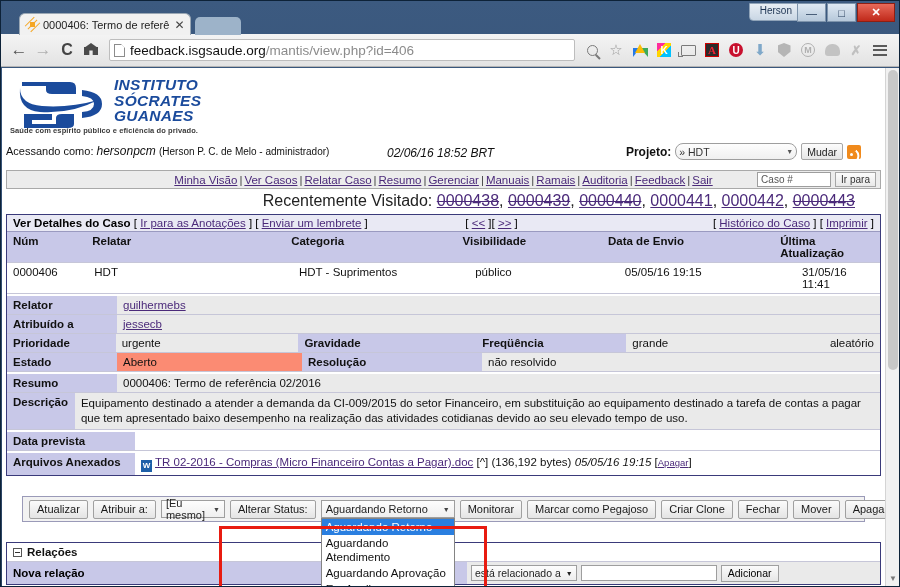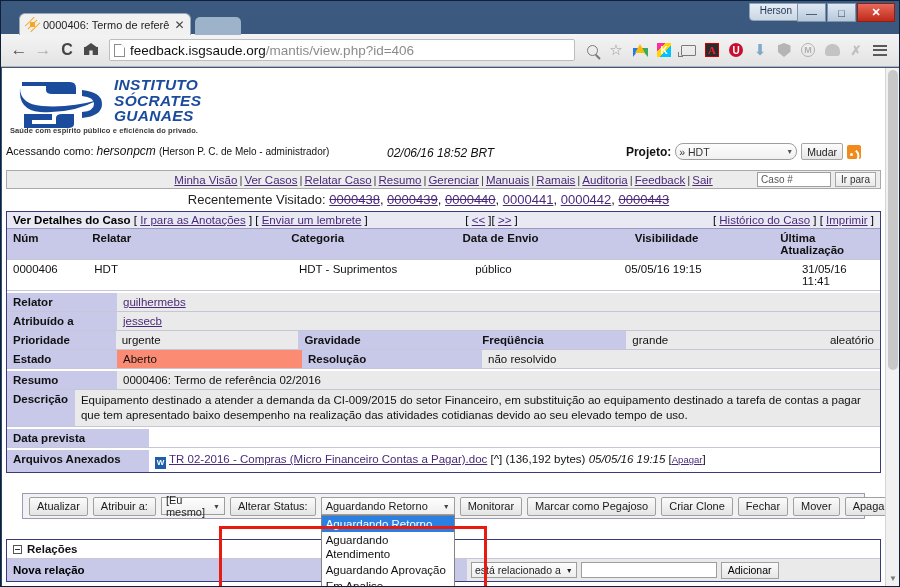--- a/index.html
+++ b/index.html
@@ -155,21 +155,21 @@
     height:19px; display:flex; align-items:center; position:relative; }
   #navlinks{ margin:0 auto; font-size:11.5px; }
   #navlinks a{ color:#4b2a7a; text-decoration:underline; }
   #navlinks span.sep{ color:#444; padding:0 2px; }
   #casebox{ position:absolute; right:4px; top:1px; display:flex; gap:4px; align-items:center; }
   .tinput{ height:15px; width:74px; border:1px solid #9e9e9e; background:#fff;
     font-size:10px; color:#555; padding:0 3px; display:flex; align-items:center; }
   .tbtn{ height:15px; border:1px solid #a6a6a6; background:linear-gradient(#fcfcfc,#e8e8e8);
     font-size:10px; padding:0 5px; display:flex; align-items:center; color:#333; }
 
-  #recent{ text-align:center; font-size:13px; color:#222; padding:3px 0 4px 0; margin-right:30px; }
+  #recent{ text-align:right; font-size:16px; color:#222; padding:3px 0 4px 0; margin-right:30px; }
   #recent a{ color:#4b2a7a; text-decoration:underline; }
   #recent a.visited{ text-decoration:line-through underline; }
 
   
   #maintbl{ margin:0 4px; border:1px solid #3a3a7a; border-width:1px; }
   .tr{ display:flex; border-bottom:1px solid #c6c6d8; }
   .tr:last-child{ border-bottom:none; }
   .cell{ padding:3px 6px; font-size:11.5px; color:#111; }
   .hdrow{ background:#c8c8e8; font-weight:bold; }
   .lbl-cell{ background:#c8c8e8; font-weight:bold; }
@@ -179,21 +179,21 @@
   .topbar-row b{ font-weight:bold; }
   .topbar-row a{ color:#4b2a7a; text-decoration:underline; }
   .topbar-row .mid{ margin:0 auto; }
   .topbar-row .right{ margin-left:auto; }
   a.lnk{ color:#4b2a7a; text-decoration:underline; }
   .state-open{ background:#fb8b73 !important; }
 
   .c-num{ width:85px; } .c-proj{ width:215px; } .c-cat{ width:185px; }
   .c-vis{ width:157px; } .c-env{ width:186px; } .c-upd{ flex:1 1 auto; }
 
-  .w-lbl{ width:110px; } .w-lbl2{ width:142px; }
+  .w-lbl{ width:110px; } .w-lbl2{ width:128px; }
   .f-v1{ width:185px; } .f-l2{ width:180px; } .f-v2{ width:200px; }
   .f-l3{ width:152px; } .f-v3{ flex:1 1 auto; }
 
   
   #btnrow{ margin:20px; border:1px solid #9a9ab8; background:#f2f2f2;
     height:26px; display:flex; align-items:center; gap:5px; padding:0 6px; position:relative; }
   .abtn{ background:linear-gradient(#fbfbfb,#e4e4e4); border:1px solid #a0a0a0;
     border-radius:2px; font-size:11px; color:#1a1a1a; padding:2px 7px; height:19px;
     display:inline-flex; align-items:center; white-space:nowrap; }
   .selsm{ height:18px; border:1px solid #9e9e9e; background:linear-gradient(#fdfdfd,#efefef);
@@ -380,22 +380,22 @@
             <a href="#">Enviar um lembrete</a>
             <span>&nbsp;]</span>
         <span class="mid">[&nbsp;<a href="#">&lt;&lt;</a>&nbsp;][&nbsp;<a href="#">&gt;&gt;</a>&nbsp;]</span>
         <span class="right">[&nbsp;<a href="#">Histórico do Caso</a>&nbsp;]&nbsp;[&nbsp;<a href="#">Imprimir</a>&nbsp;]</span>
       </div>
 
       <div class="tr hdrow">
         <div class="cell c-num">Núm</div>
         <div class="cell c-proj">Relatar</div>
         <div class="cell c-cat">Categoria</div>
+        <div class="cell c-vis">Visibilidade</div>
         <div class="cell c-env">Data de Envio</div>
-        <div class="cell c-vis">Visibilidade</div>
         <div class="cell c-upd">Última Atualização</div>
       </div>
 
       <div class="tr" style="background:#fff">
         <div class="cell c-num">0000406</div>
         <div class="cell c-proj">HDT</div>
         <div class="cell c-cat">HDT - Suprimentos</div>
         <div class="cell c-vis">público</div>
         <div class="cell c-env">05/05/16 19:15</div>
         <div class="cell c-upd">31/05/16 11:41</div>

